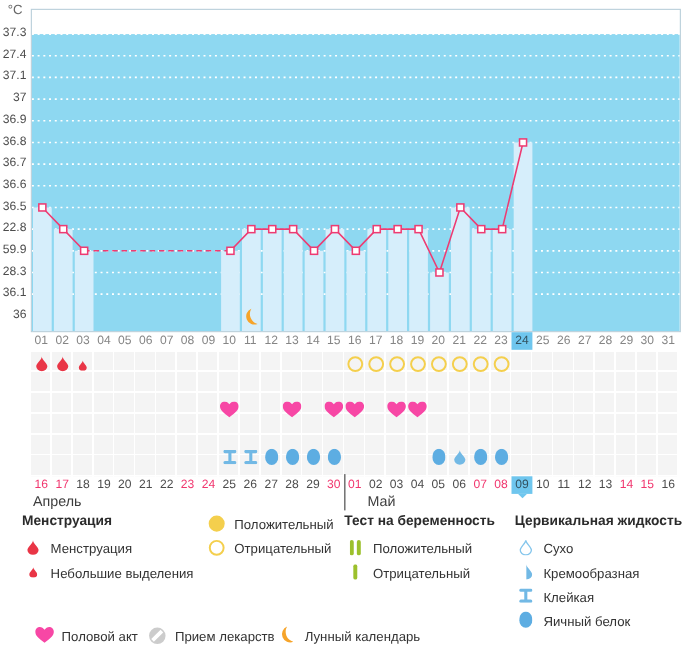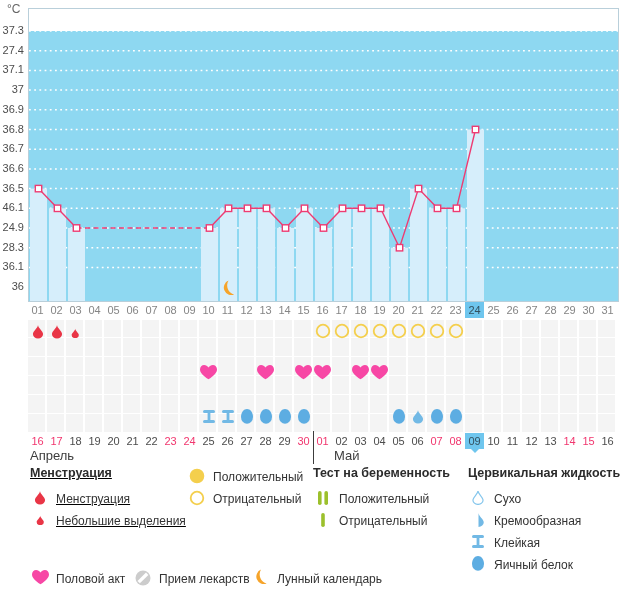--- a/index.html
+++ b/index.html
@@ -46,22 +46,22 @@
   <div id="yaxis">
       <div class="ytick" style="top: 24px;">37.3</div>
       <div class="ytick" style="top: 43.7px;">27.4</div>
       <div class="ytick" style="top: 63.4px;">37.1</div>
       <div class="ytick" style="top: 83.1px;">37</div>
       <div class="ytick" style="top: 102.8px;">36.9</div>
       <div class="ytick" style="top: 122.5px;">36.8</div>
       <div class="ytick" style="top: 142.2px;">36.7</div>
       <div class="ytick" style="top: 161.9px;">36.6</div>
       <div class="ytick" style="top: 181.6px;">36.5</div>
-      <div class="ytick" style="top: 201.3px;">46.1</div>
-      <div class="ytick" style="top: 221px;">24.9</div>
+      <div class="ytick" style="top: 201.3px;">22.8</div>
+      <div class="ytick" style="top: 221px;">59.9</div>
       <div class="ytick" style="top: 240.7px;">28.3</div>
       <div class="ytick" style="top: 260.4px;">36.1</div>
       <div class="ytick" style="top: 280.1px;">36</div>
     </div>
   <div id="plot">
       <svg width="589" height="292">
         <rect x="0" y="22" width="589" height="270" fill="#8ed8f1"></rect>
         <line x1="0" y1="22" x2="589" y2="22" stroke="#ffffff" stroke-width="1.5" stroke-dasharray="1.8 3.4"></line>
         <line x1="0" y1="41.69999999999888" x2="589" y2="41.69999999999888" stroke="#ffffff" stroke-width="1.5" stroke-dasharray="1.8 3.4"></line>
         <line x1="0" y1="61.39999999999916" x2="589" y2="61.39999999999916" stroke="#ffffff" stroke-width="1.5" stroke-dasharray="1.8 3.4"></line>
@@ -334,21 +334,21 @@
       <div class="datecell" style="left: 513px;">13</div>
       <div class="datecell weekend" style="left: 532px;">14</div>
       <div class="datecell weekend" style="left: 551px;">15</div>
       <div class="datecell" style="left: 570px;">16</div>
     </div>
   <div id="monthrow">
       <div class="month-label" style="left: 30px; top: 448px;">Апрель</div>
       <div class="month-label" style="left: 334px; top: 448px;">Май</div>
     </div>
   <div id="legend">
-      <div class="lsection" style="left: 30px; text-decoration: underline;">
+      <div class="lsection" style="left: 20px;">
         <h3>Менструация</h3>
         <div class="litem">
           <span class="licon">
             <span><svg width="12" height="15" viewBox="-1 -1 13 16">
                 <path d="M5.5 0C5.5 3 0 6.7 0 9.7a5.5 4.8 0 0 0 11 0C11 6.7 5.5 3 5.5 0Z" fill="#e93546"></path>
               </svg></span>
           </span>
           <span>Менструация</span>
         </div>
         <div class="litem">

